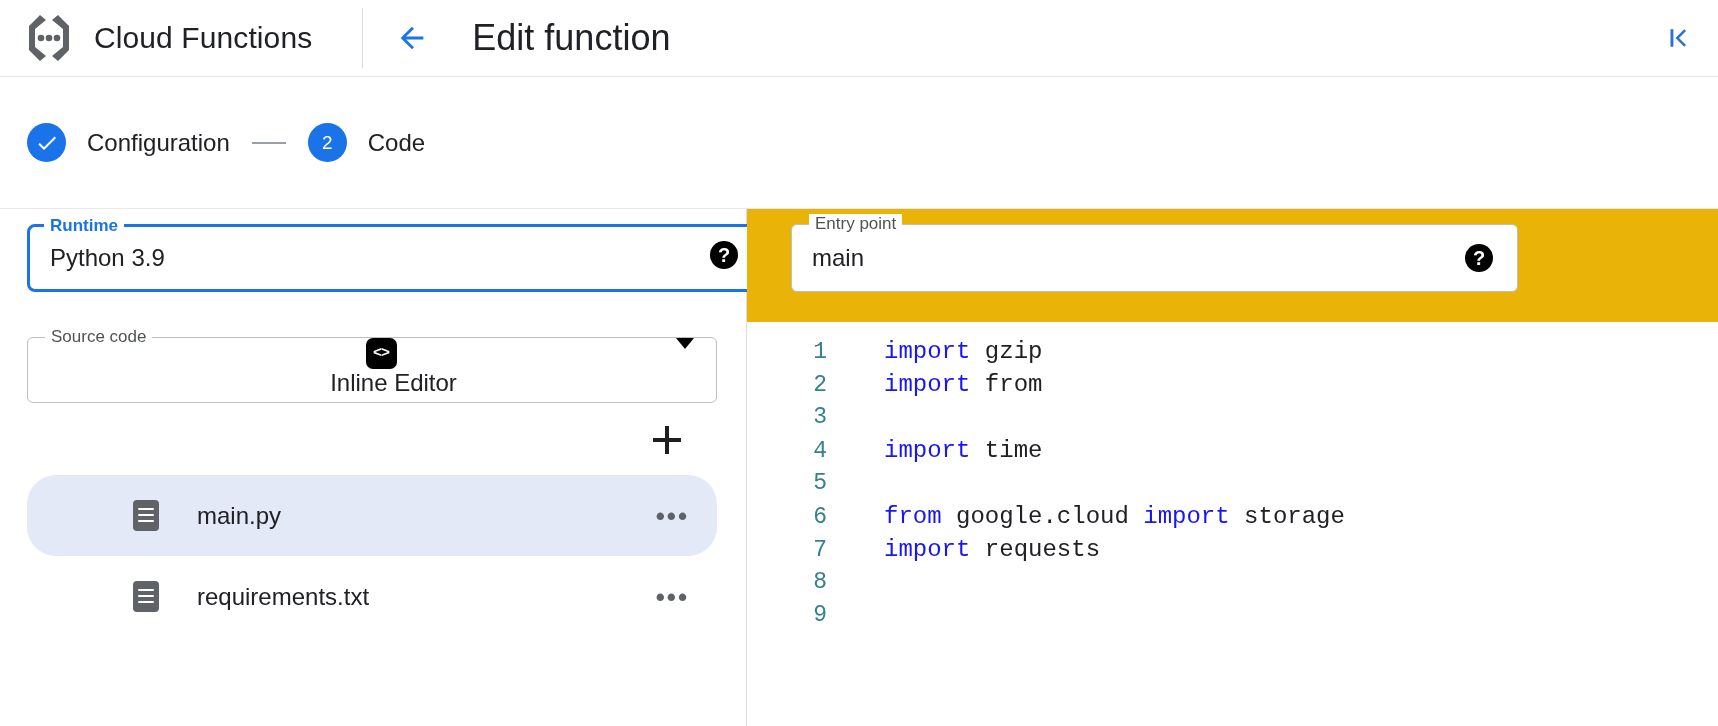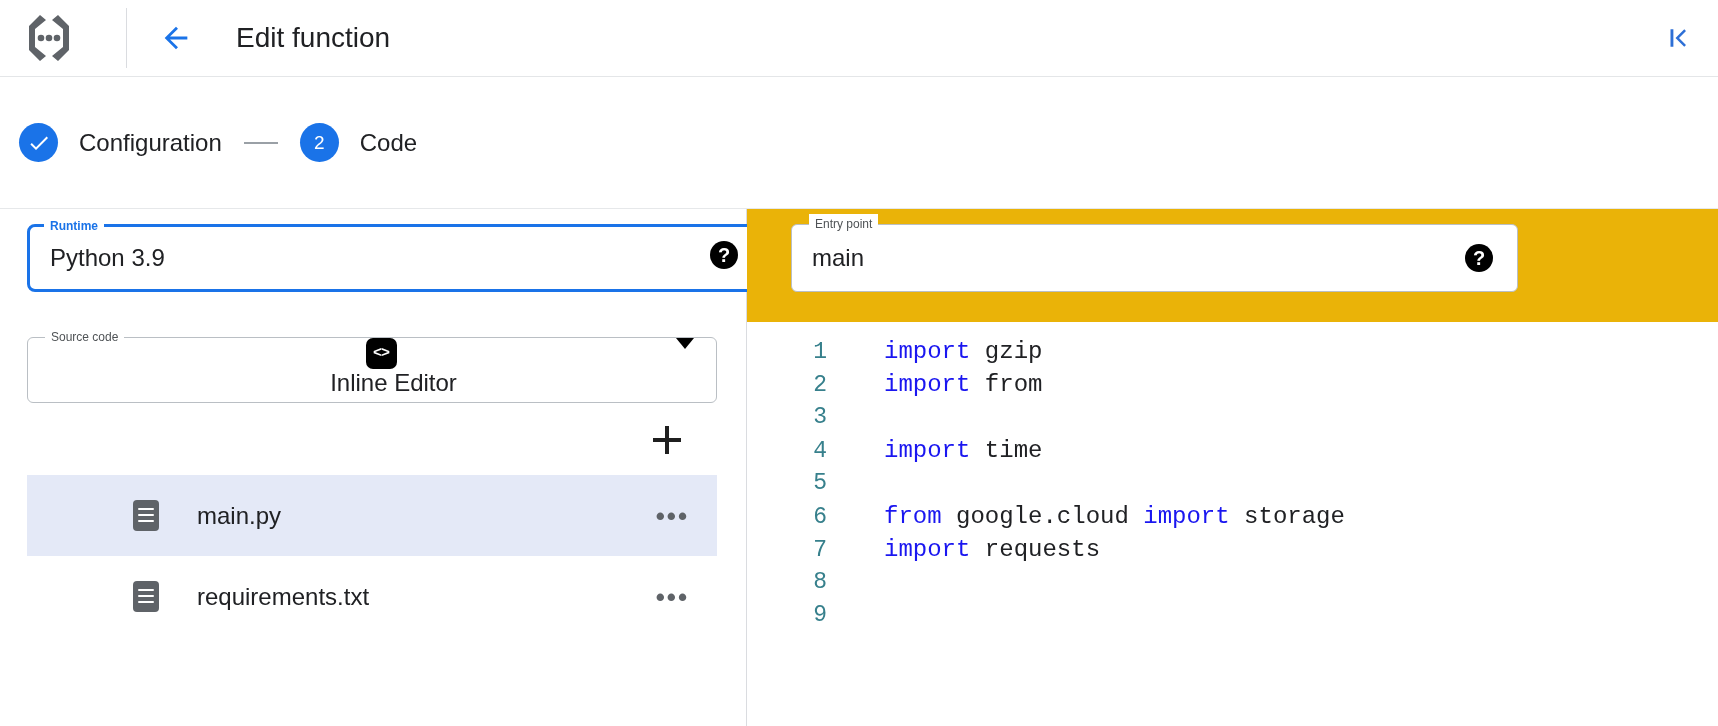--- a/index.html
+++ b/index.html
@@ -46,41 +46,41 @@
     margin-left: 50px;
   }
   .back-arrow {
     width: 46px; height: 46px;
     margin-left: 26px;
     display: flex; align-items: center; justify-content: center;
     cursor: pointer;
     flex: none;
   }
   .page-title {
-    font-size: 28px;
+    font-size: 36px;
     font-weight: 400;
     color: #202124;
     margin-left: 37px;
     white-space: nowrap;
   }
   .collapse-btn {
     position: absolute;
     right: 20px; top: 50%;
     transform: translateY(-50%);
     width: 40px; height: 40px;
     display: flex; align-items: center; justify-content: center;
     cursor: pointer;
   }
 
   
   .stepper {
     height: 132px;
     display: flex;
     align-items: center;
-    padding-left: 19px;
+    padding-left: 27px;
     border-bottom: 1px solid #e6e8ea;
     background: #fff;
   }
   .step { display: flex; align-items: center; cursor: pointer; }
   .step-badge-done {
     width: 39px; height: 39px;
     border-radius: 50%;
     background: #1a73e8;
     display: flex; align-items: center; justify-content: center;
     flex: none;
@@ -136,21 +136,21 @@
   .field.focused {
     border: 3px solid #1a73e8;
     border-radius: 8px;
   }
   .field-legend {
     position: absolute;
     top: -11px;
     left: 17px;
     background: #fff;
     padding: 0 6px;
-    font-size: 12px;
+    font-size: 17px;
     color: #4f5356;
     line-height: 20px;
     white-space: nowrap;
   }
   .field.focused .field-legend {
     color: #1a73e8;
     font-weight: 600;
     left: 14px;
   }
   .field-value {
@@ -225,21 +225,21 @@
 
   
   .file-list { position: absolute; left: 27px; top: 266px; width: 690px; }
   .file-row {
     height: 81px;
     display: flex;
     align-items: center;
     position: relative;
     cursor: pointer;
   }
-  .file-row.selected { background: #e4e9f7; }
+  .file-row.selected { background: #e4e9f7; border-radius: 29px; }
   .file-icon {
     width: 26px; height: 31px;
     border-radius: 4px;
     background: #5f6368;
     margin-left: 106px;
     position: relative;
     flex: none;
   }
   .file-icon span {
     position: absolute;
@@ -307,20 +307,21 @@
           <path d="M18 4 L24 9 L13 18 L13 36 L24 45 L18 50 L7 39 L7 15 Z"></path>
           <path d="M36 4 L30 9 L41 18 L41 36 L30 45 L36 50 L47 39 L47 15 Z"></path>
         </g>
         <g fill="#5f6368">
           <circle cx="19" cy="27" r="3.3"></circle>
           <circle cx="27" cy="27" r="3.3"></circle>
           <circle cx="35" cy="27" r="3.3"></circle>
         </g>
       </svg>
     </div>
+    <div class="brand-title">Cloud Functions</div>
   </div>
 
   <div class="hdr-divider"></div>
 
   <div class="back-arrow">
     <svg width="34" height="34" viewBox="0 0 24 24">
       <path d="M20 11H7.8l5.6-5.6L12 4l-8 8 8 8 1.4-1.4L7.8 13H20z" fill="#1a73e8"></path>
     </svg>
   </div>
 

